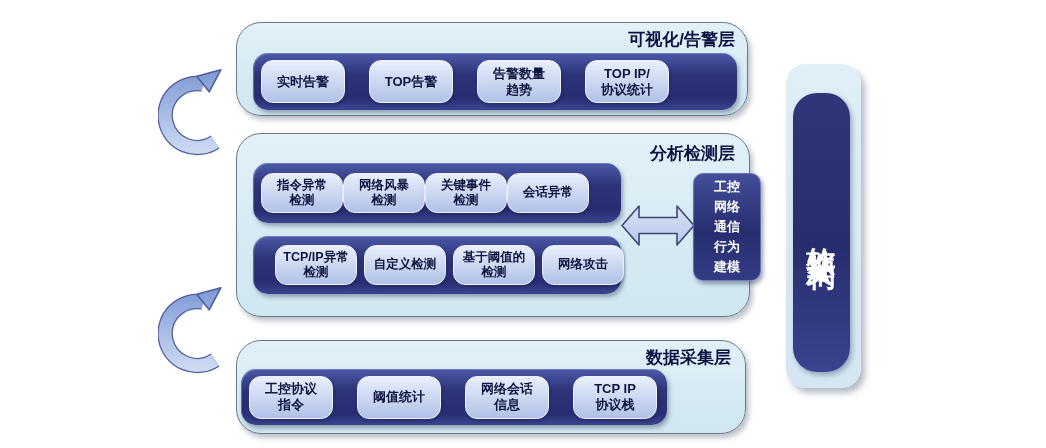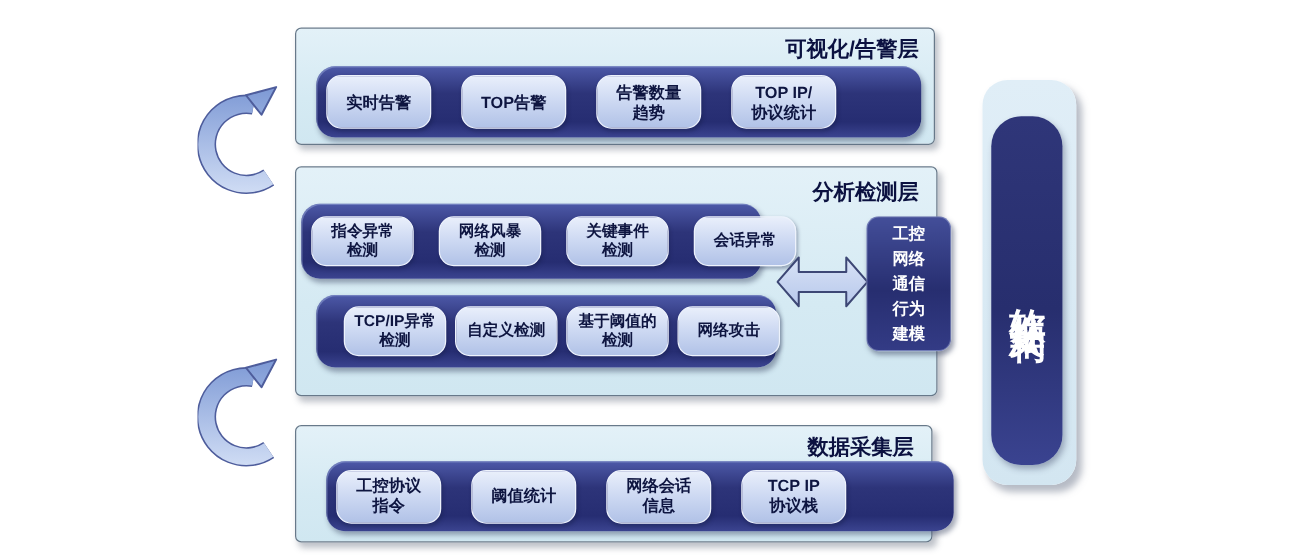--- a/index.html
+++ b/index.html
@@ -5,44 +5,44 @@
   html,body{margin:0;padding:0;background:#ffffff;}
   .canvas{
     position:relative;width:1046px;height:448px;overflow:hidden;background:#ffffff;
     font-family:"Liberation Sans","DejaVu Sans",sans-serif;
   }
   
   .layer{
     position:absolute;
     background:linear-gradient(180deg,#e3f1f8 0%,#d5eaf3 60%,#d0e7f1 100%);
     border:1px solid #67798a;
-    border-radius:5px;
+    border-radius:25px;
     box-shadow:3px 4px 5px rgba(110,120,135,.45);
   }
   .layer-top{left:236px;top:22px;width:510px;height:92px;}
   .layer-mid{left:236px;top:133px;width:512px;height:182px;}
   .layer-bot{left:236px;top:340px;width:508px;height:92px;}
   .layer-title{
     position:absolute;font-size:17px;font-weight:700;color:#0b1140;white-space:nowrap;
   }
   .layer-top .layer-title{top:5px;right:12px;}
   .layer-mid .layer-title{top:8px;right:14px;}
   .layer-bot .layer-title{top:5px;right:14px;}
   
   .bar{
     position:absolute;display:flex;align-items:center;gap:24px;padding:0 8px;
     background:linear-gradient(180deg,#4d59a8 0%,#2d3479 38%,#262d72 78%,#3b4490 100%);
     border-radius:15px;
     box-shadow:inset 1px 1px 0 rgba(150,165,215,.5), 2px 3px 4px rgba(60,70,100,.45);
     box-sizing:border-box;
   }
   .layer-top .bar{left:16px;top:30px;width:484px;height:57px;}
-  .layer-mid .bar-1{left:4px;top:29px;width:368px;height:60px;gap:20px;}
+  .layer-mid .bar-1{left:16px;top:29px;width:368px;height:60px;gap:0;}
   .layer-mid .bar-2{left:16px;top:102px;width:368px;height:58px;gap:7px;padding-left:22px;}
-  .layer-bot .bar{left:24px;top:28px;width:502px;height:56px;}
+  .layer-bot .bar{left:4px;top:28px;width:426px;height:56px;}
   
   .pill{
     flex:none;display:flex;align-items:center;justify-content:center;
     text-align:center;white-space:pre-line;
     font-size:13px;font-weight:700;line-height:1.22;color:#0e1540;
     background:linear-gradient(180deg,#e9effb 0%,#ccd8f2 50%,#b1c2e7 100%);
     border:1px solid #edf2fc;
     border-radius:12px;
     box-shadow:1px 2px 3px rgba(20,30,70,.35);
     box-sizing:border-box;

